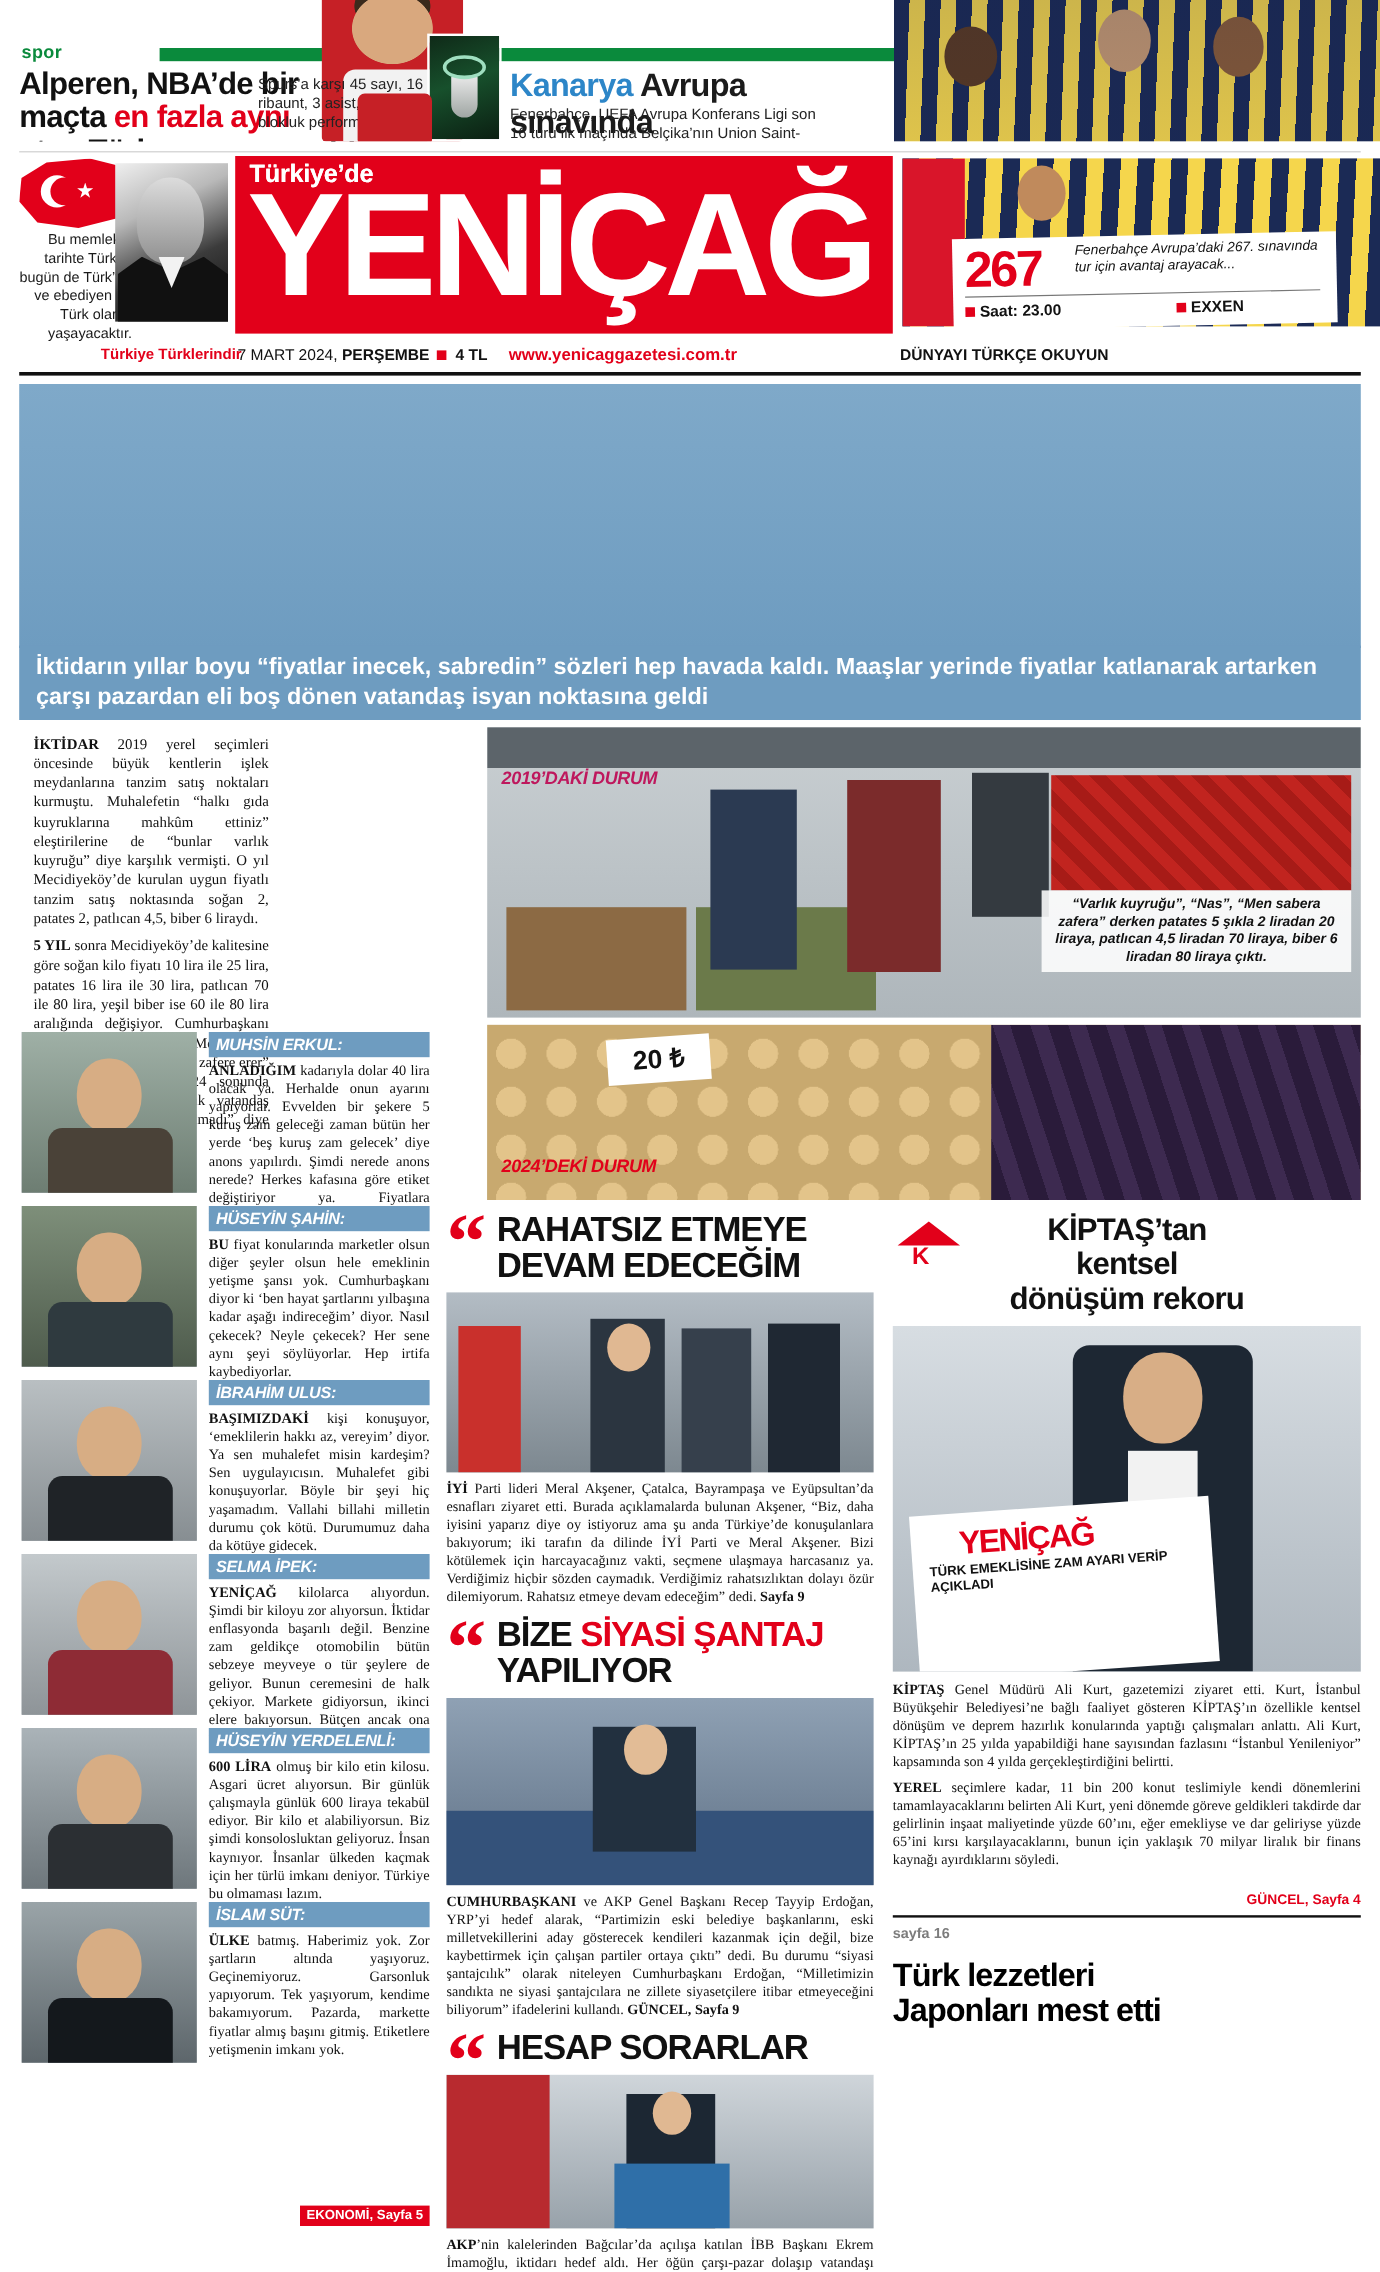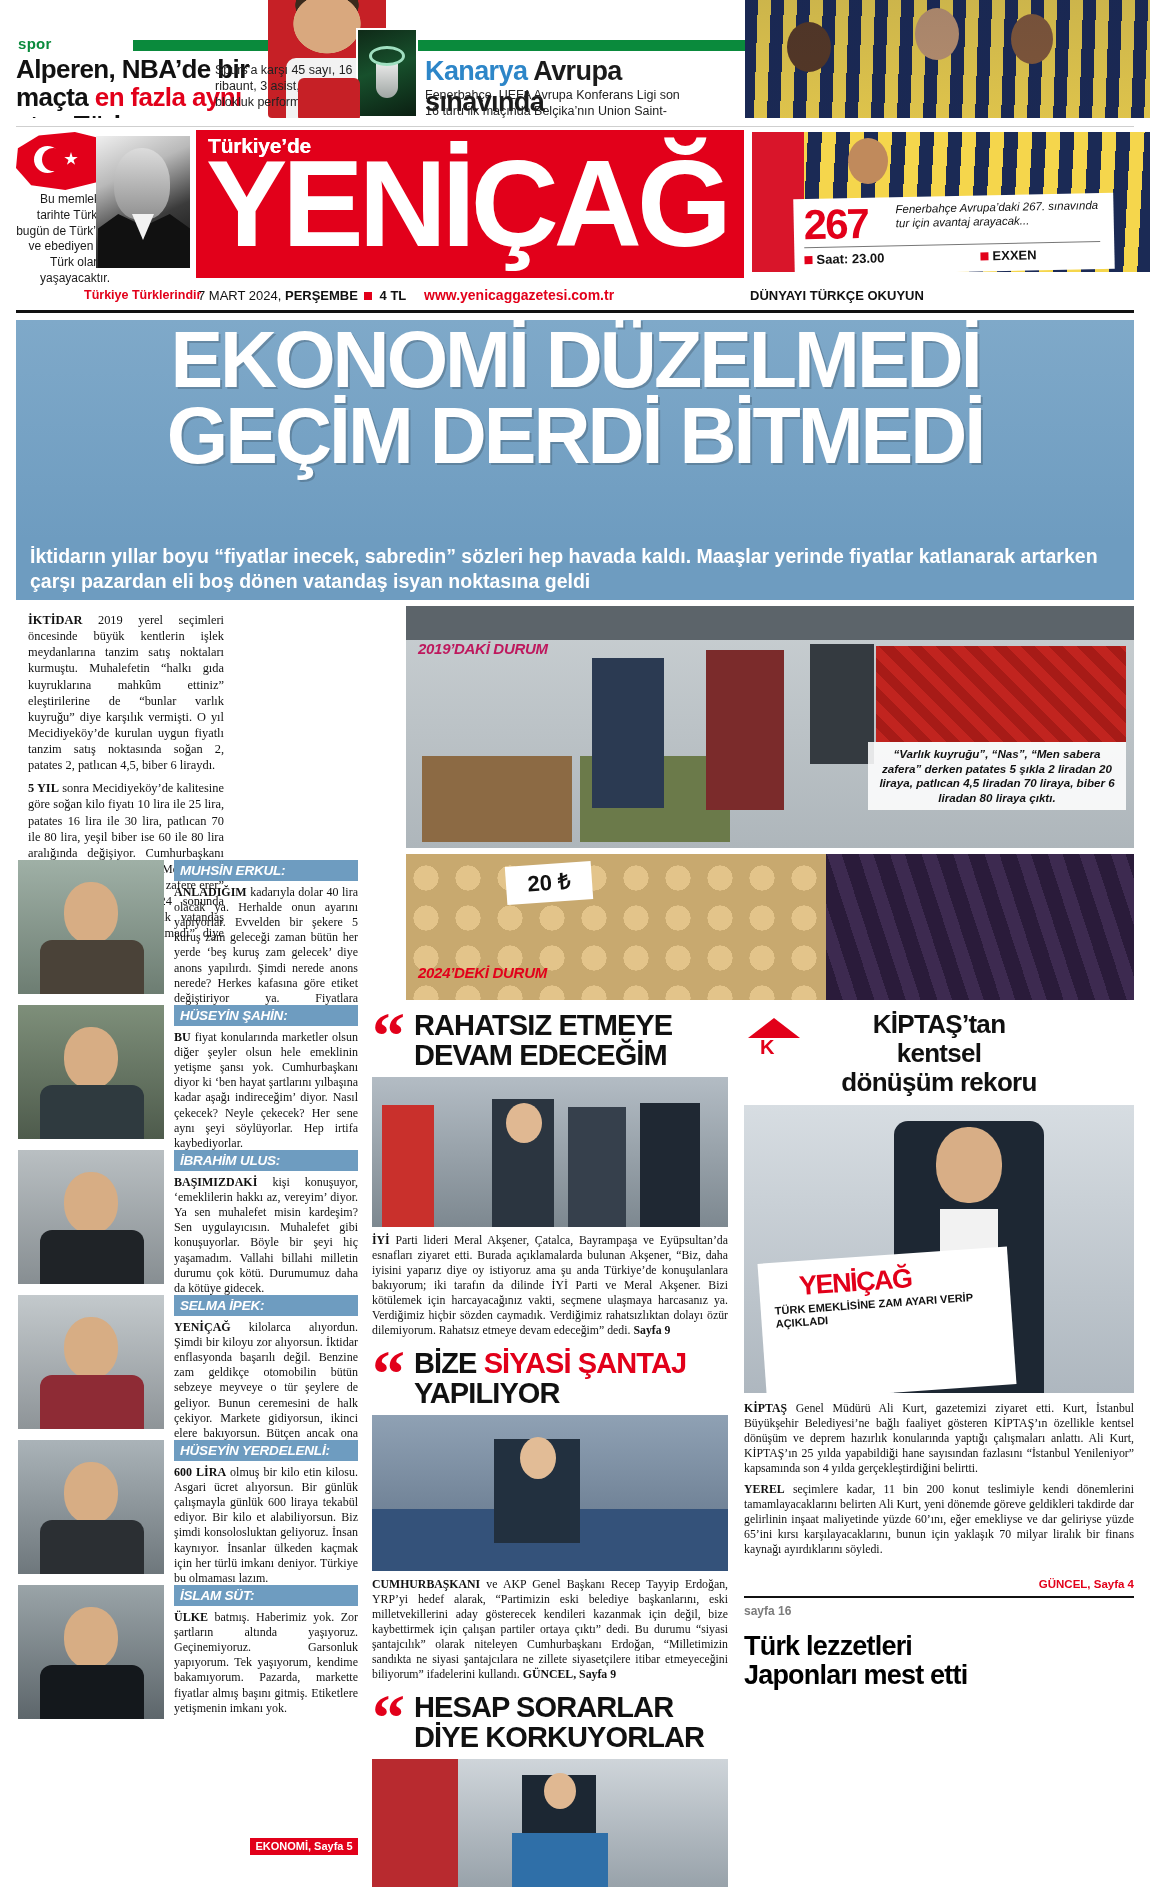--- a/index.html
+++ b/index.html
@@ -413,24 +413,20 @@
     <div class="tt">Türkiye Türklerindir</div>
     <div class="date">
       <span>7 MART 2024,</span><b> PERŞEMBE</b><span class="sq" style="margin-left:6px;"></span><b> 4 TL</b>
     </div>
     <div class="web">www.yenicaggazetesi.com.tr</div>
     <div class="slogan">DÜNYAYI TÜRKÇE OKUYUN</div>
   </div>
   <div class="hr-thick"></div>
 
   <div class="headwrap"></div>
-  <div class="bigtitle">
-    <div>EKONOMİ DÜZELMEDİ</div>
-    <div>GEÇİM DERDİ BİTMEDİ</div>
-  </div>
   <div class="ledewrap"></div>
   <div class="lede">İktidarın yıllar boyu “fiyatlar inecek, sabredin” sözleri hep havada kaldı. Maaşlar yerinde fiyatlar katlanarak artarken çarşı pazardan eli boş dönen vatandaş isyan noktasına geldi</div>
 
   <div class="leadtext">
     <p><b>İKTİDAR</b><span> 2019 yerel seçimleri öncesinde büyük kentlerin işlek meydanlarına tanzim satış noktaları kurmuştu. Muhalefetin “halkı gıda kuyruklarına mahkûm ettiniz” eleştirilerine de “bunlar varlık kuyruğu” diye karşılık vermişti. O yıl Mecidiyeköy’de kurulan uygun fiyatlı tanzim satış noktasında soğan 2, patates 2, patlıcan 4,5, biber 6 liraydı.</span></p>
     <p><b>5 YIL</b><span> sonra Mecidiyeköy’de kalitesine göre soğan kilo fiyatı 10 lira ile 25 lira, patates 16 lira ile 30 lira, patlıcan 70 ile 80 lira, yeşil biber ise 60 ile 80 lira aralığında değişiyor. Cumhurbaşkanı Erdoğan 2 hafta önce “Men sabera zafera yani sabreden kimse zafere erer” diyerek enflasyonun 2024 sonunda düşeceğini söyledi. Ancak vatandaş “sabredecek gücümüz kalmadı” diye isyan ediyor.</span></p>
   </div>
 
   <div class="photo2019">
     <div class="awning"></div>
@@ -538,21 +534,20 @@
         <div style="position:absolute;left:122px;top:24px;width:86px;height:104px;background:#22303f;"></div>
         <div style="position:absolute;left:148px;top:22px;width:36px;height:42px;border-radius:50%;background:#e2bc96;"></div>
       </div>
       <div class="stbody"><b>CUMHURBAŞKANI</b><span> ve AKP Genel Başkanı Recep Tayyip Erdoğan, YRP’yi hedef alarak, “Partimizin eski belediye başkanlarını, eski milletvekillerini aday gösterecek kendileri kazanmak için değil, bize kaybettirmek için çalışan partiler ortaya çıktı” dedi. Bu durumu “siyasi şantajcılık” olarak niteleyen Cumhurbaşkanı Erdoğan, “Milletimizin sandıkta ne siyasi şantajcılara ne zillete siyasetçilere itibar etmeyeceğini biliyorum” ifadelerini kullandı.</span><b> GÜNCEL, Sayfa 9</b></div>
     </div>
 
     <div class="storyblock" style="margin-top:10px;">
       <div class="qmark">“</div>
       <div class="sthead">
         <span>HESAP SORARLAR</span><br>
-        <span>DİYE KORKUYORLAR</span>
       </div>
       <div class="stphoto" style="background:linear-gradient(#cfd5da,#98a2aa);height:128px;">
         <div style="position:absolute;left:0;top:0;width:86px;height:128px;background:#b82a2f;"></div>
         <div style="position:absolute;left:150px;top:16px;width:74px;height:112px;background:#1c2733;"></div>
         <div style="position:absolute;left:172px;top:14px;width:32px;height:36px;border-radius:50%;background:#e0b892;"></div>
         <div style="position:absolute;left:140px;top:74px;width:96px;height:54px;background:#2f6fa8;"></div>
       </div>
       <div class="stbody"><b>AKP</b><span>’nin kalelerinden Bağcılar’da açılışa katılan İBB Başkanı Ekrem İmamoğlu, iktidarı hedef aldı. Her öğün çarşı-pazar dolaşıp vatandaşı dinlediğini söyleyen İmamoğlu, “Bunlar vatandaşın ekmeğini, işsiz bıraktırmalarının kendisini işsiz bırakmalarının hesabını sorar diye dolaşamıyorlar. Sokağa çıkamıyorlar. Bir ev kadını evine alamadığı etin, geçimin hesabını sorar diye çarşıya, pazara gidemiyorlar” dedi.</span></div>
     </div>
 

